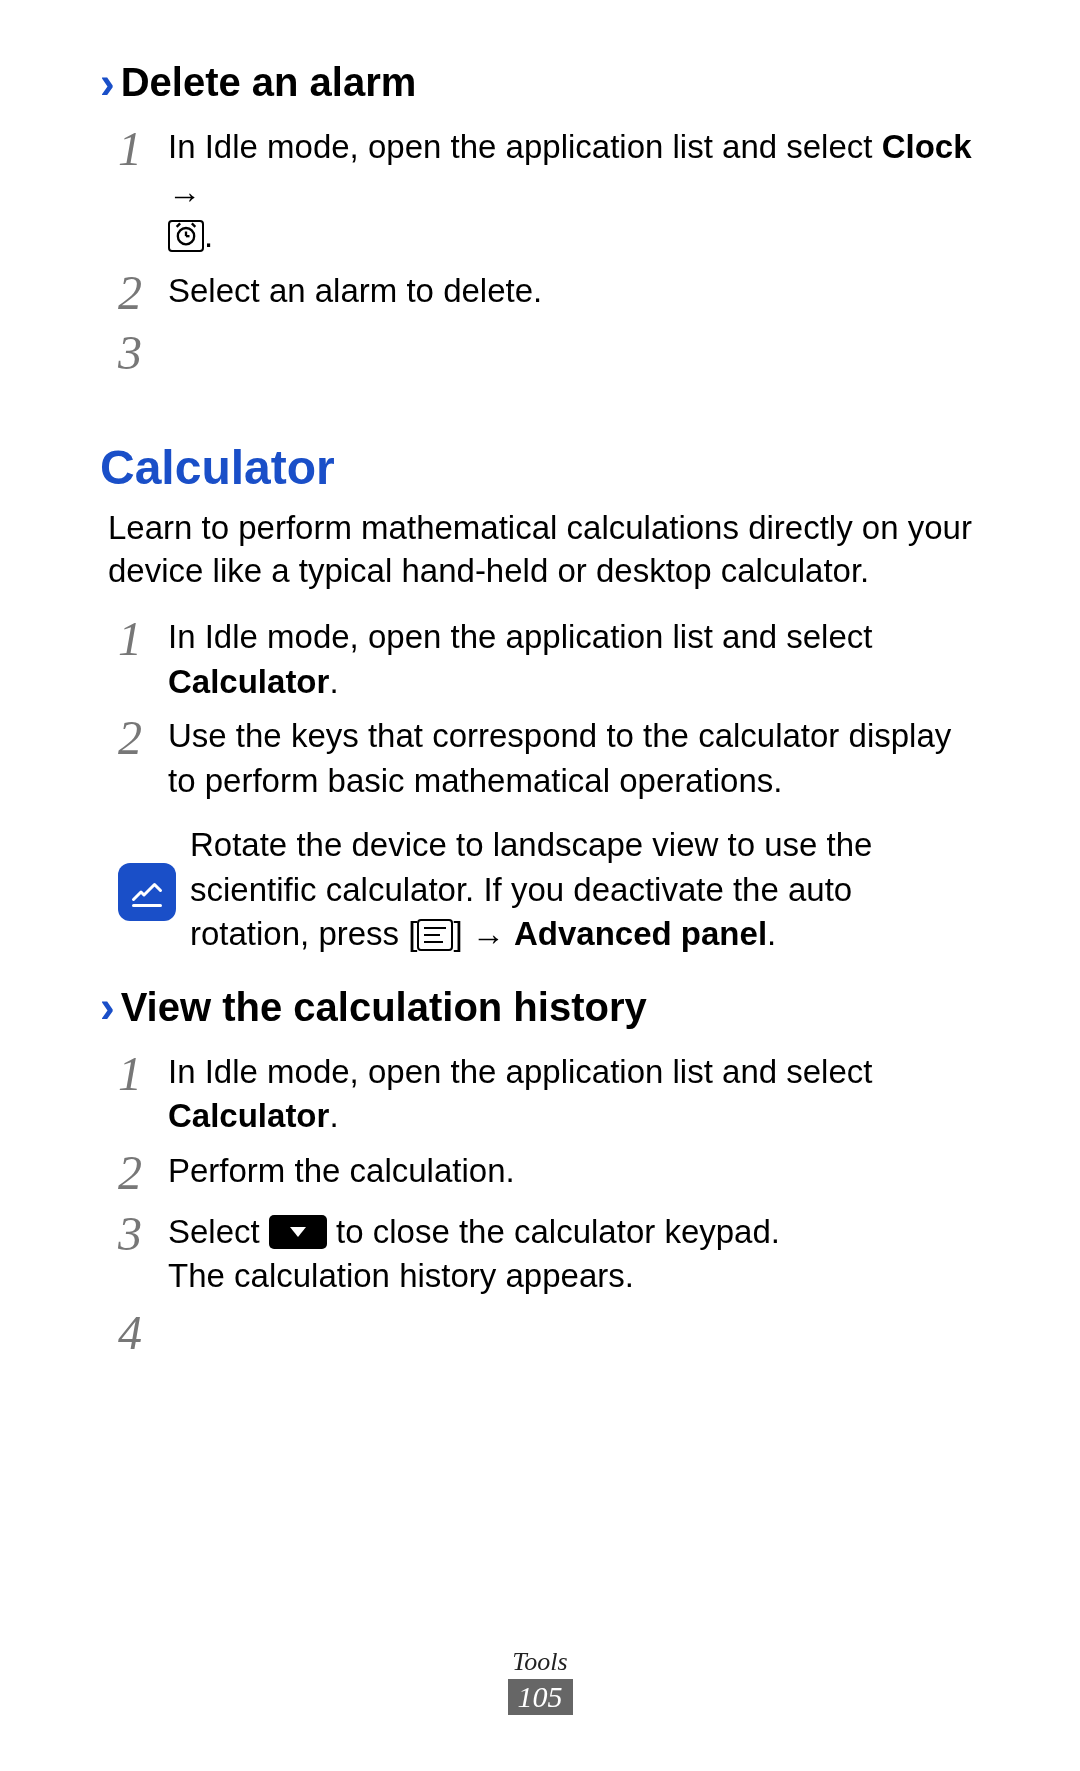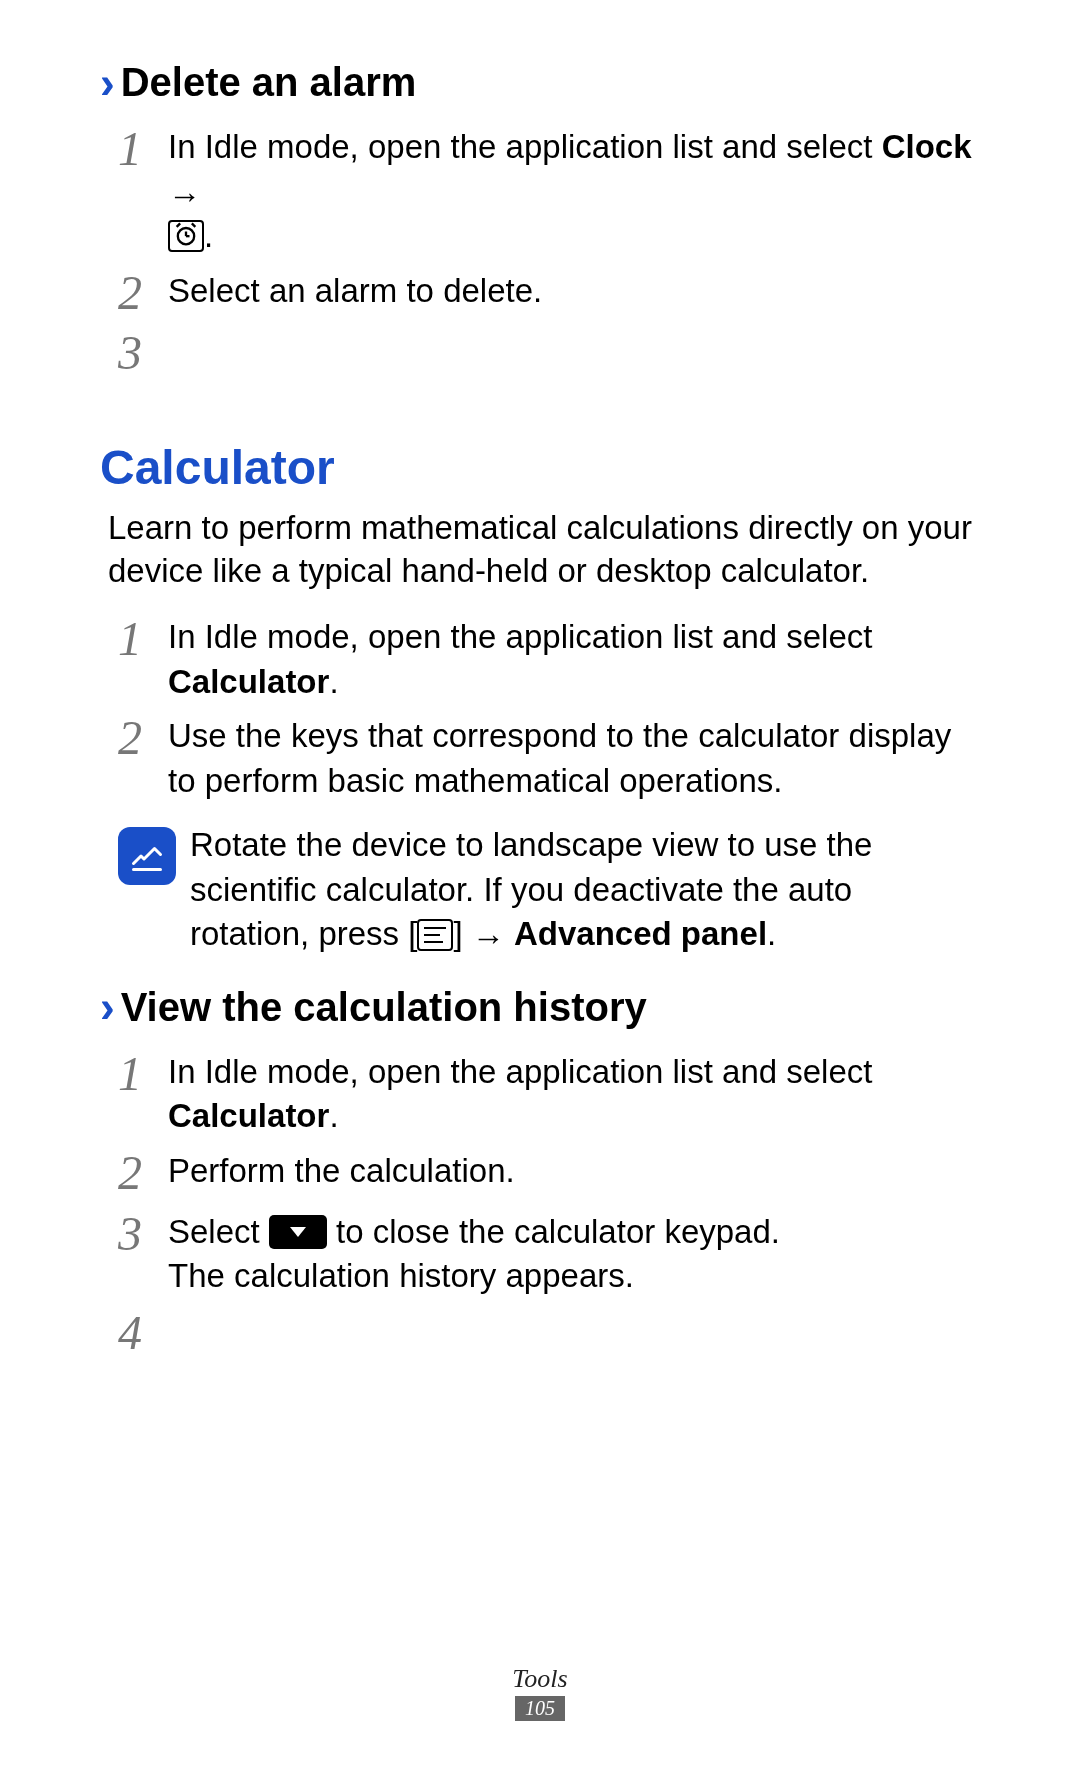--- a/index.html
+++ b/index.html
@@ -125,21 +125,21 @@
     margin-top: 60px;
     margin-bottom: 12px;
   }
   .body-text {
     font-size: 33px;
     line-height: 1.3;
     margin: 0 0 22px 8px;
   }
   .note {
     display: flex;
-    align-items: flex-start;
+    align-items: center;
     margin: 20px 0 28px 18px;
   }
   .note-icon {
     flex: 0 0 58px;
     height: 58px;
     background: #1a4fc8;
     border-radius: 12px;
     display: flex;
     align-items: center;
     justify-content: center;
@@ -148,40 +148,40 @@
   }
   .note-icon svg { display: block; }
   .note-body {
     flex: 1;
     font-size: 33px;
     line-height: 1.35;
   }
   strong { font-weight: 700; }
   .footer {
     position: absolute;
-    bottom: 50px;
+    bottom: 56px;
     left: 0;
     width: 100%;
     text-align: center;
   }
   .footer-label {
     font-style: italic;
     font-size: 26px;
     color: #222;
     font-family: Georgia, "Times New Roman", serif;
     display: block;
     margin-bottom: 2px;
   }
   .page-num {
     display: inline-block;
     background: #666;
     color: #fff;
     font-style: italic;
     font-family: Georgia, "Times New Roman", serif;
-    font-size: 20px;
+    font-size: 30px;
     padding: 1px 10px;
   }
 </style>
 </head>
 <body>
 
 <div class="page">
 
   <div class="sub-heading">
     <span class="chev">›</span>

